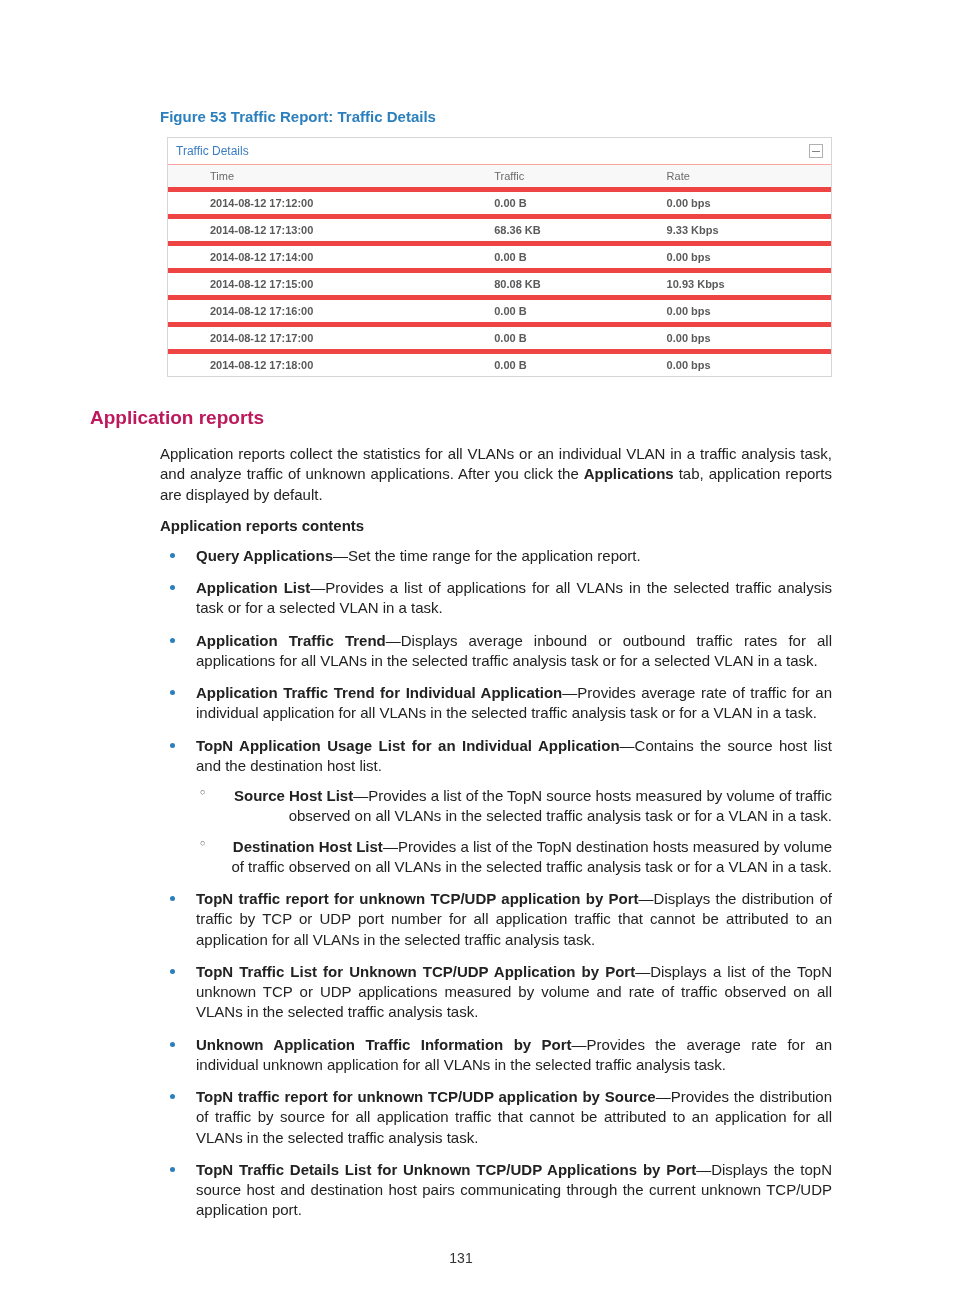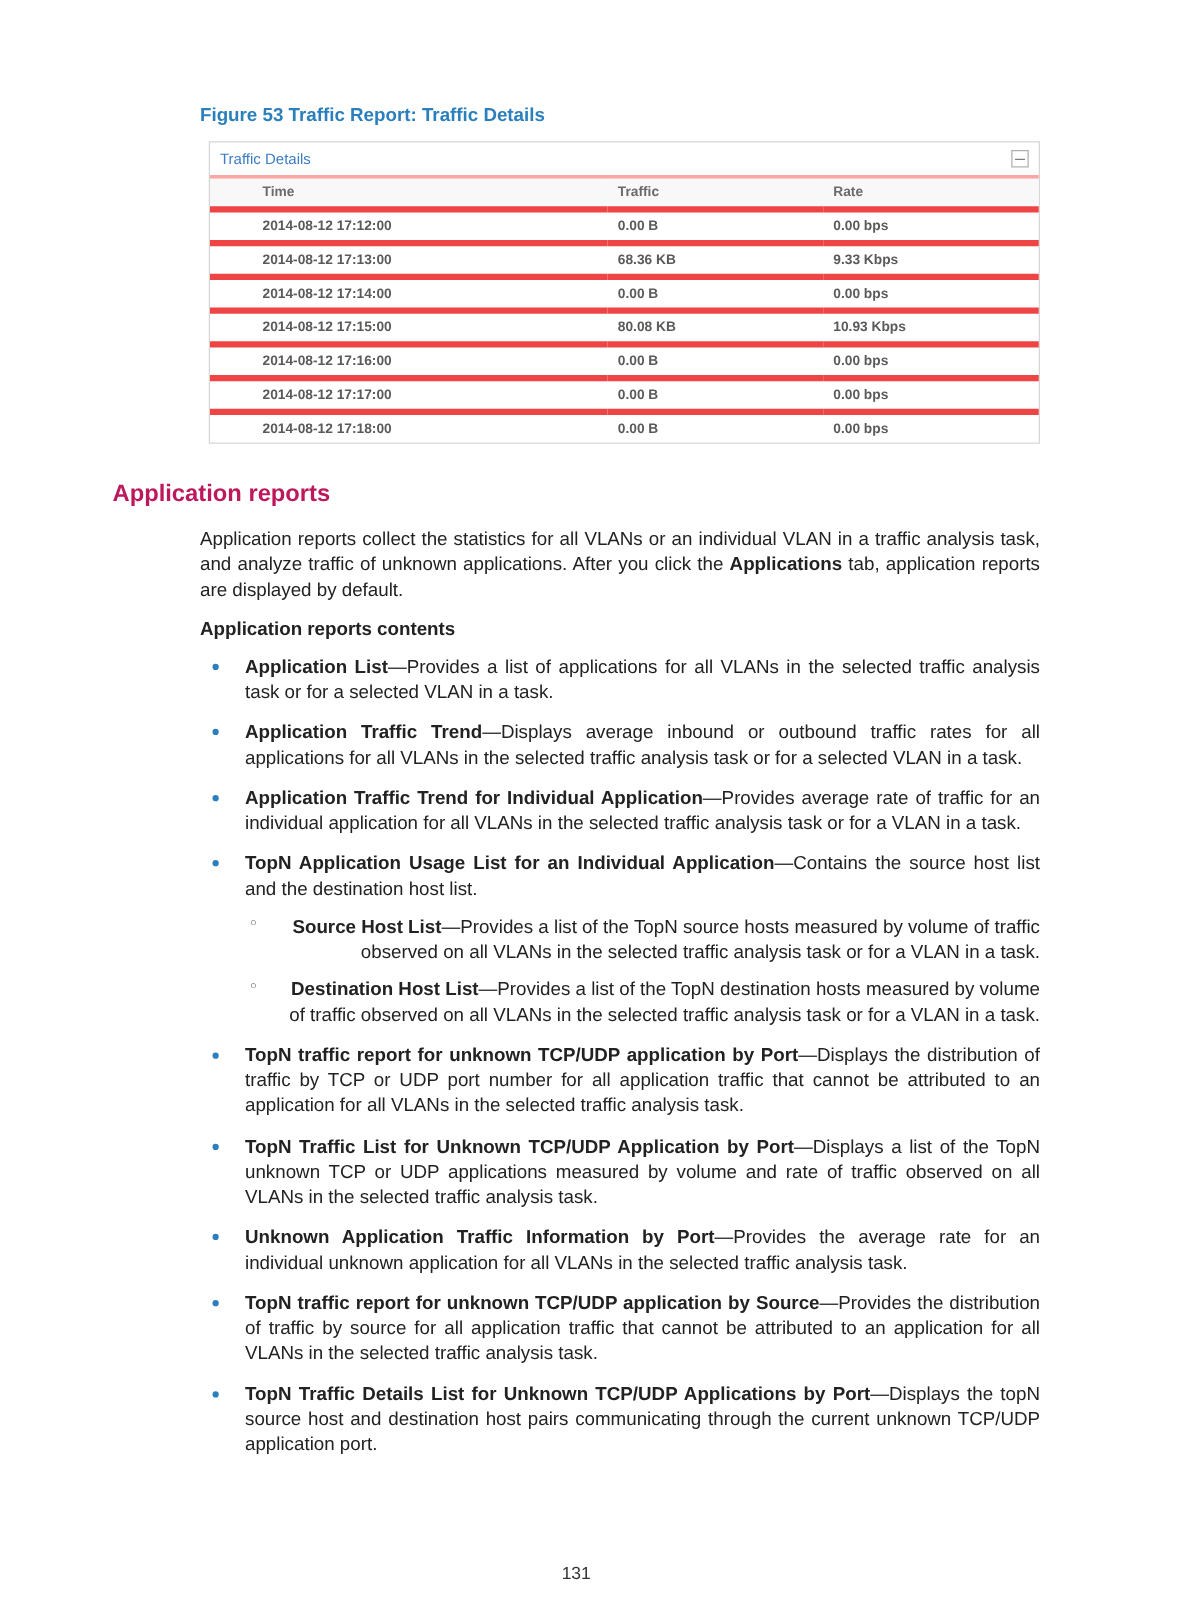--- a/index.html
+++ b/index.html
@@ -7,21 +7,21 @@
     padding: 0;
     background: #ffffff;
     font-family: Arial, Helvetica, sans-serif;
     font-size: 15px;
     color: #222;
   }
   .page {
     width: 922px;
     min-height: 1296px;
     box-sizing: border-box;
-    padding: 84px 90px 40px 90px;
+    padding: 108px 90px 40px 90px;
     position: relative;
   }
 
   
   .fig-caption {
     color: #2b7fbd;
     font-weight: bold;
     font-size: 15px;
     margin: 0 0 12px 70px;
   }
@@ -32,21 +32,21 @@
     border: 1px solid #d6d6d6;
     background: #ffffff;
     font-size: 12px;
     color: #5a5a5a;
   }
   .traffic-header {
     display: flex;
     align-items: center;
     justify-content: space-between;
     padding: 6px 8px;
-    border-bottom: 3px solid #fca5a5;
+    border-bottom: 1px solid #fca5a5;
   }
   .traffic-header-title {
     color: #3b7cc4;
     font-size: 12px;
   }
   .collapse-icon {
     width: 14px;
     height: 14px;
     border: 1px solid #b0b0b0;
     box-sizing: border-box;
@@ -69,21 +69,21 @@
     padding: 5px 8px 5px 8px;
     border-top: 5px solid #ef4444;
     font-weight: bold;
   }
   .traffic-table tr:first-child th {
     border-top: none;
   }
   .traffic-table th {
     background: #f8f8f8;
     color: #6a6a6a;
-    font-weight: bold;
+    font-weight: normal;
     font-size: 11px;
   }
   .traffic-table td {
     font-size: 11px;
     color: #5a5a5a;
   }
   .col-time { width: 48%; padding-left: 38px; }
   .col-traffic { width: 26%; }
   .col-rate { width: 26%; }
   .traffic-table th.col-time, .traffic-table td.col-time { padding-left: 42px; }
@@ -235,20 +235,21 @@
 
   <h2 class="section-heading">Application reports</h2>
 
   <p class="body-para">
     <span>Application reports collect the statistics for all VLANs or an individual VLAN in a traffic analysis task, and analyze traffic of unknown applications. After you click the </span><b>Applications</b><span> tab, application reports are displayed by default.</span>
   </p>
 
   <div class="subheading">Application reports contents</div>
 
   <ul class="bullets" id="bullets">
+      <li><b>Query Applications</b><span>—Set the time range for the application report.</span></li>
       <li><b>Application List</b><span>—Provides a list of applications for all VLANs in the selected traffic analysis task or for a selected VLAN in a task.</span></li>
       <li><b>Application Traffic Trend</b><span>—Displays average inbound or outbound traffic rates for all applications for all VLANs in the selected traffic analysis task or for a selected VLAN in a task.</span></li>
       <li><b>Application Traffic Trend for Individual Application</b><span>—Provides average rate of traffic for an individual application for all VLANs in the selected traffic analysis task or for a VLAN in a task.</span></li>
       <li><b>TopN Application Usage List for an Individual Application</b><span>—Contains the source host list and the destination host list.</span><ul class="subbullets">
           <li><b>Source Host List</b><span>—Provides a list of the TopN source hosts measured by volume of traffic observed on all VLANs in the selected traffic analysis task or for a VLAN in a task.</span></li>
           <li><b>Destination Host List</b><span>—Provides a list of the TopN destination hosts measured by volume of traffic observed on all VLANs in the selected traffic analysis task or for a VLAN in a task.</span></li>
         </ul></li>
       <li><b>TopN traffic report for unknown TCP/UDP application by Port</b><span>—Displays the distribution of traffic by TCP or UDP port number for all application traffic that cannot be attributed to an application for all VLANs in the selected traffic analysis task.</span></li>
       <li><b>TopN Traffic List for Unknown TCP/UDP Application by Port</b><span>—Displays a list of the TopN unknown TCP or UDP applications measured by volume and rate of traffic observed on all VLANs in the selected traffic analysis task.</span></li>
       <li><b>Unknown Application Traffic Information by Port</b><span>—Provides the average rate for an individual unknown application for all VLANs in the selected traffic analysis task.</span></li>

